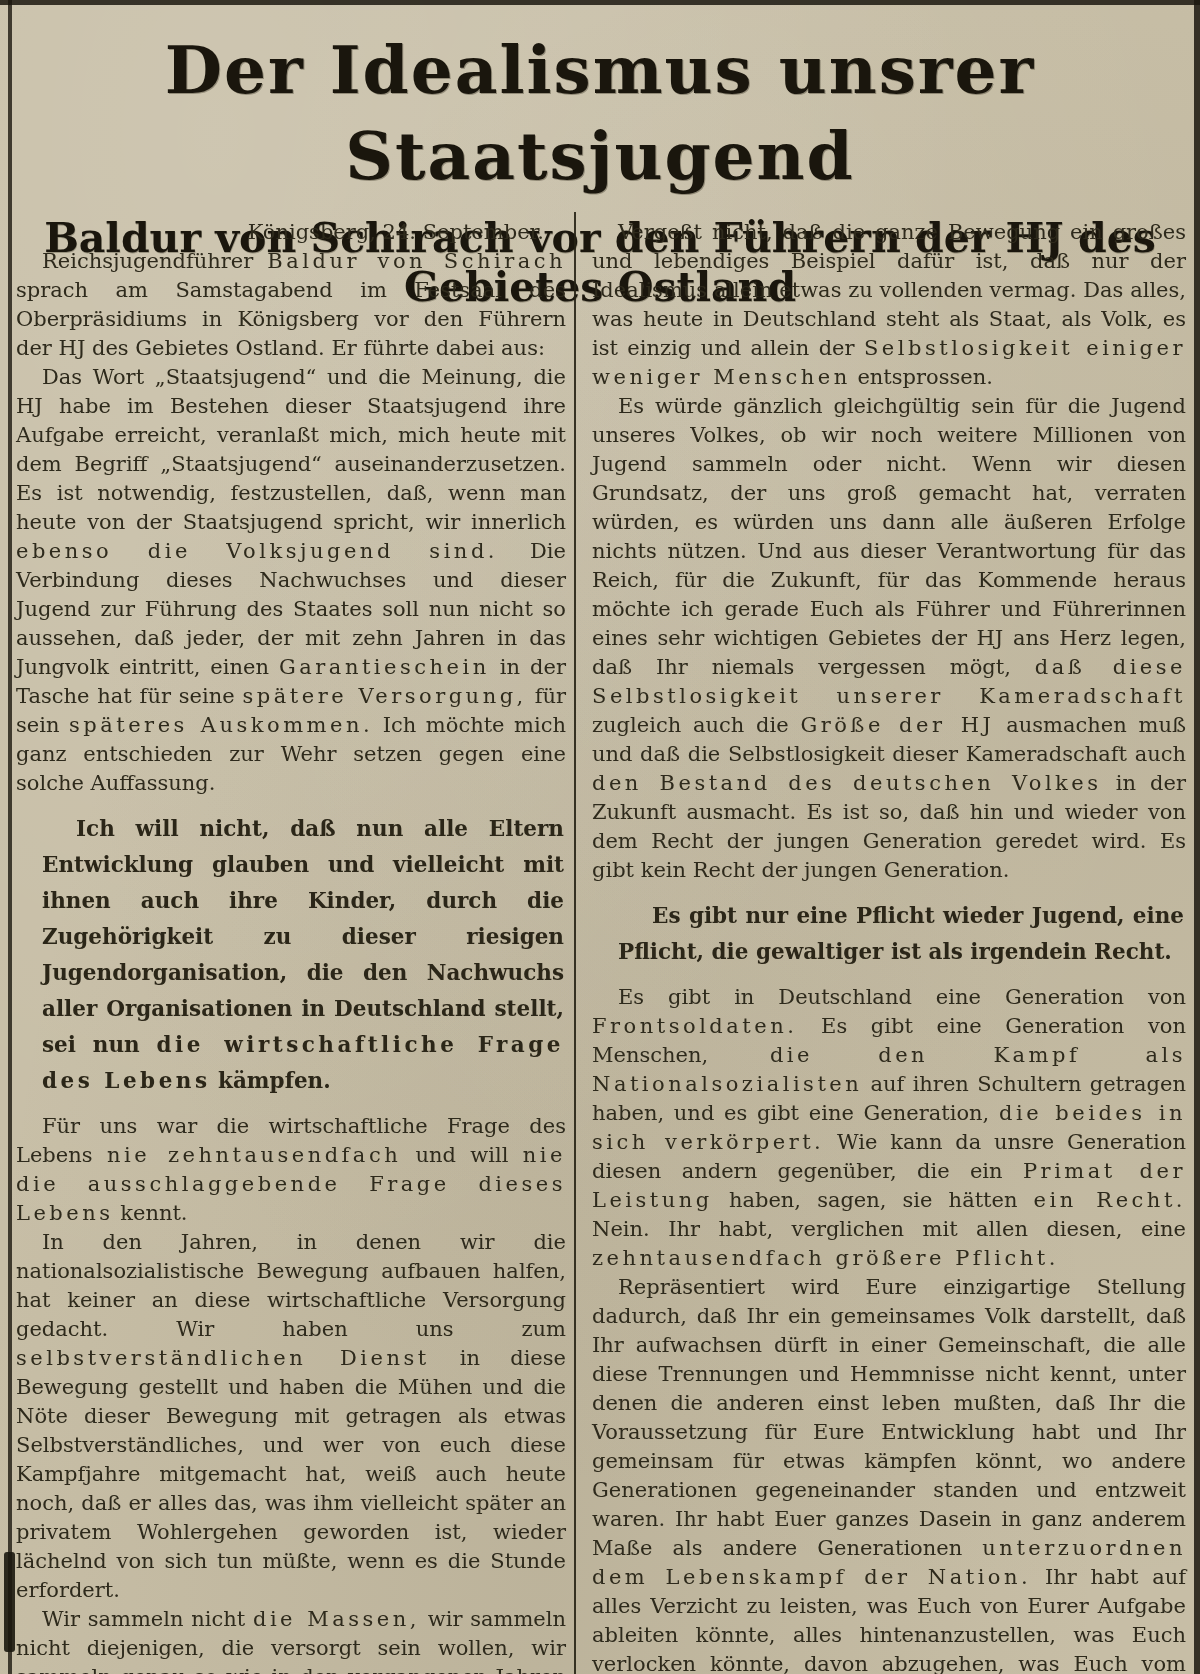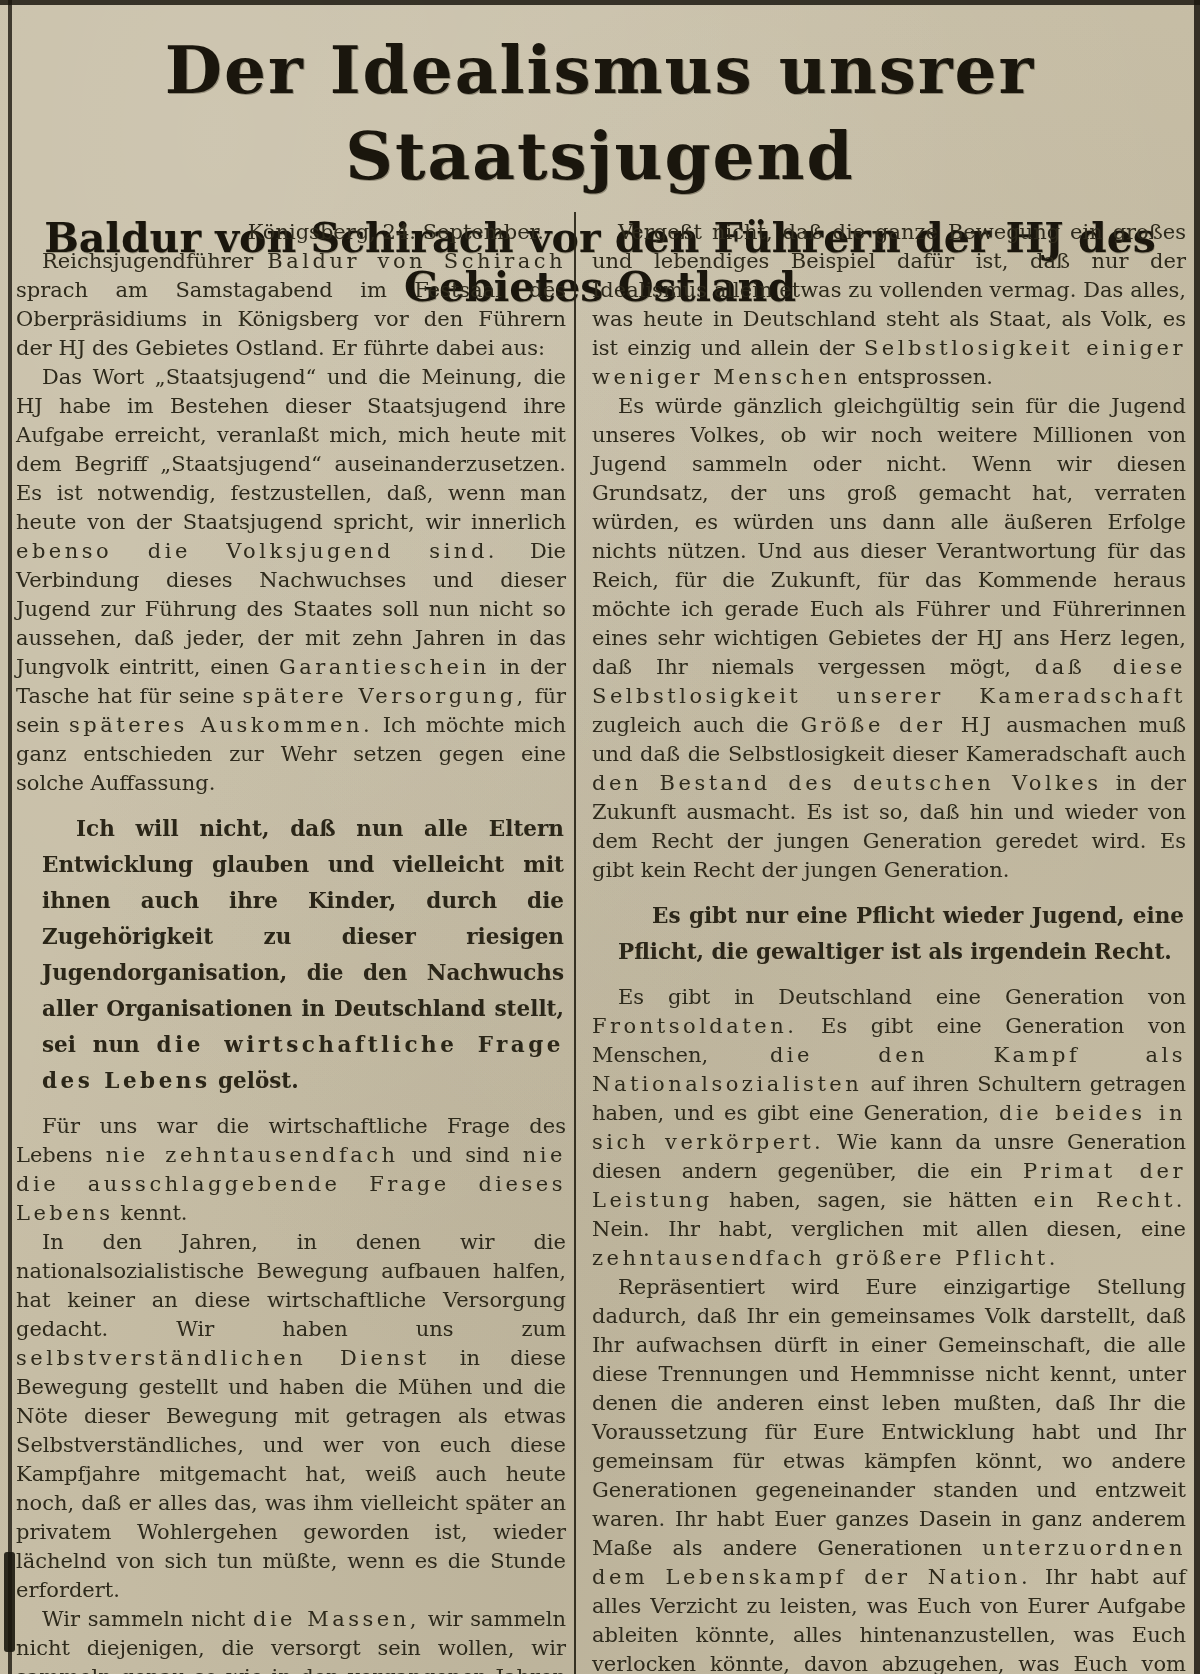--- a/index.html
+++ b/index.html
@@ -79,22 +79,22 @@
   <div class="headline">Der Idealismus unsrer Staatsjugend</div>
   <div class="subheadline">Baldur von Schirach vor den Führern der HJ des Gebietes Ostland</div>
 </div>
 
 <div class="columns">
   <div class="divider"></div>
   <div class="col col-left" id="col-left">
       <p class="para dateline"><span>Königsberg, 24. September.</span></p>
       <p class="para normal"><span>Reichsjugendführer </span><span class="sperr">Baldur von Schirach</span><span> sprach am Samstagabend im Festsaal des Oberpräsidiums in Königsberg vor den Führern der HJ des Gebietes Ostland. Er führte dabei aus:</span></p>
       <p class="para normal"><span>Das Wort „Staatsjugend“ und die Meinung, die HJ habe im Bestehen dieser Staatsjugend ihre Aufgabe erreicht, veranlaßt mich, mich heute mit dem Begriff „Staatsjugend“ auseinanderzusetzen. Es ist notwendig, festzustellen, daß, wenn man heute von der Staatsjugend spricht, wir innerlich </span><span class="sperr">ebenso die Volksjugend sind.</span><span> Die Verbindung dieses Nachwuchses und dieser Jugend zur Führung des Staates soll nun nicht so aussehen, daß jeder, der mit zehn Jahren in das Jungvolk eintritt, einen </span><span class="sperr">Garantieschein</span><span> in der Tasche hat für seine </span><span class="sperr">spätere Versorgung,</span><span> für sein </span><span class="sperr">späteres Auskommen.</span><span> Ich möchte mich ganz entschieden zur Wehr setzen gegen eine solche Auffassung.</span></p>
-      <p class="para emphasis"><span>Ich will nicht, daß nun alle Eltern Entwicklung glauben und vielleicht mit ihnen auch ihre Kinder, durch die Zugehörigkeit zu dieser riesigen Jugendorganisation, die den Nachwuchs aller Organisationen in Deutschland stellt, sei nun </span><span class="sperr">die wirtschaftliche Frage des Lebens</span><span> gelöst.</span></p>
-      <p class="para normal"><span>Für uns war die wirtschaftliche Frage des Lebens </span><span class="sperr">nie zehntausendfach</span><span> und sind </span><span class="sperr">nie die ausschlaggebende Frage dieses Lebens</span><span> kennt.</span></p>
+      <p class="para emphasis"><span>Ich will nicht, daß nun alle Eltern Entwicklung glauben und vielleicht mit ihnen auch ihre Kinder, durch die Zugehörigkeit zu dieser riesigen Jugendorganisation, die den Nachwuchs aller Organisationen in Deutschland stellt, sei nun </span><span class="sperr">die wirtschaftliche Frage des Lebens</span><span> kämpfen.</span></p>
+      <p class="para normal"><span>Für uns war die wirtschaftliche Frage des Lebens </span><span class="sperr">nie zehntausendfach</span><span> und will </span><span class="sperr">nie die ausschlaggebende Frage dieses Lebens</span><span> kennt.</span></p>
       <p class="para normal"><span>In den Jahren, in denen wir die nationalsozialistische Bewegung aufbauen halfen, hat keiner an diese wirtschaftliche Versorgung gedacht. Wir haben uns zum </span><span class="sperr">selbstverständlichen Dienst</span><span> in diese Bewegung gestellt und haben die Mühen und die Nöte dieser Bewegung mit getragen als etwas Selbstverständliches, und wer von euch diese Kampfjahre mitgemacht hat, weiß auch heute noch, daß er alles das, was ihm vielleicht später an privatem Wohlergehen geworden ist, wieder lächelnd von sich tun müßte, wenn es die Stunde erfordert.</span></p>
       <p class="para normal"><span>Wir sammeln nicht </span><span class="sperr">die Massen,</span><span> wir sammeln nicht diejenigen, die versorgt sein wollen, wir sammeln genau so wie in den vergangenen Jahren und im vergangenen Jahrzehnt die </span></p>
     </div>
   <div class="col col-right" id="col-right">
       <p class="para normal"><span>Vergeßt nicht, daß die ganze Bewegung ein großes und lebendiges Beispiel dafür ist, daß nur der Idealismus allein etwas zu vollenden vermag. Das alles, was heute in Deutschland steht als Staat, als Volk, es ist einzig und allein der </span><span class="sperr">Selbstlosigkeit einiger weniger Menschen</span><span> entsprossen.</span></p>
       <p class="para normal"><span>Es würde gänzlich gleichgültig sein für die Jugend unseres Volkes, ob wir noch weitere Millionen von Jugend sammeln oder nicht. Wenn wir diesen Grundsatz, der uns groß gemacht hat, verraten würden, es würden uns dann alle äußeren Erfolge nichts nützen. Und aus dieser Verantwortung für das Reich, für die Zukunft, für das Kommende heraus möchte ich gerade Euch als Führer und Führerinnen eines sehr wichtigen Gebietes der HJ ans Herz legen, daß Ihr niemals vergessen mögt, </span><span class="sperr">daß diese Selbstlosigkeit unserer Kameradschaft</span><span> zugleich auch die </span><span class="sperr">Größe der HJ</span><span> ausmachen muß und daß die Selbstlosigkeit dieser Kameradschaft auch </span><span class="sperr">den Bestand des deutschen Volkes</span><span> in der Zukunft ausmacht. Es ist so, daß hin und wieder von dem Recht der jungen Generation geredet wird. Es gibt kein Recht der jungen Generation.</span></p>
       <p class="para emphasis"><span>Es gibt nur eine Pflicht wieder Jugend, eine Pflicht, die gewaltiger ist als irgendein Recht.</span></p>
       <p class="para normal"><span>Es gibt in Deutschland eine Generation von </span><span class="sperr">Frontsoldaten.</span><span> Es gibt eine Generation von Menschen, </span><span class="sperr">die den Kampf als Nationalsozialisten</span><span> auf ihren Schultern getragen haben, und es gibt eine Generation, </span><span class="sperr">die beides in sich verkörpert.</span><span> Wie kann da unsre Generation diesen andern gegenüber, die ein </span><span class="sperr">Primat der Leistung</span><span> haben, sagen, sie hätten </span><span class="sperr">ein Recht.</span><span> Nein. Ihr habt, verglichen mit allen diesen, eine </span><span class="sperr">zehntausendfach größere Pflicht.</span></p>
       <p class="para normal"><span>Repräsentiert wird Eure einzigartige Stellung dadurch, daß Ihr ein gemeinsames Volk darstellt, daß Ihr aufwachsen dürft in einer Gemeinschaft, die alle diese Trennungen und Hemmnisse nicht kennt, unter denen die anderen einst leben mußten, daß Ihr die Voraussetzung für Eure Entwicklung habt und Ihr gemeinsam für etwas kämpfen könnt, wo andere Generationen gegeneinander standen und entzweit waren. Ihr habt Euer ganzes Dasein in ganz anderem Maße als andere Generationen </span><span class="sperr">unterzuordnen dem Lebenskampf der Nation.</span><span> Ihr habt auf alles Verzicht zu leisten, was Euch von Eurer Aufgabe ableiten könnte, alles hintenanzustellen, was Euch verlocken könnte, davon abzugehen, was Euch vom Führer gegeben ist.“</span></p>
     </div>

